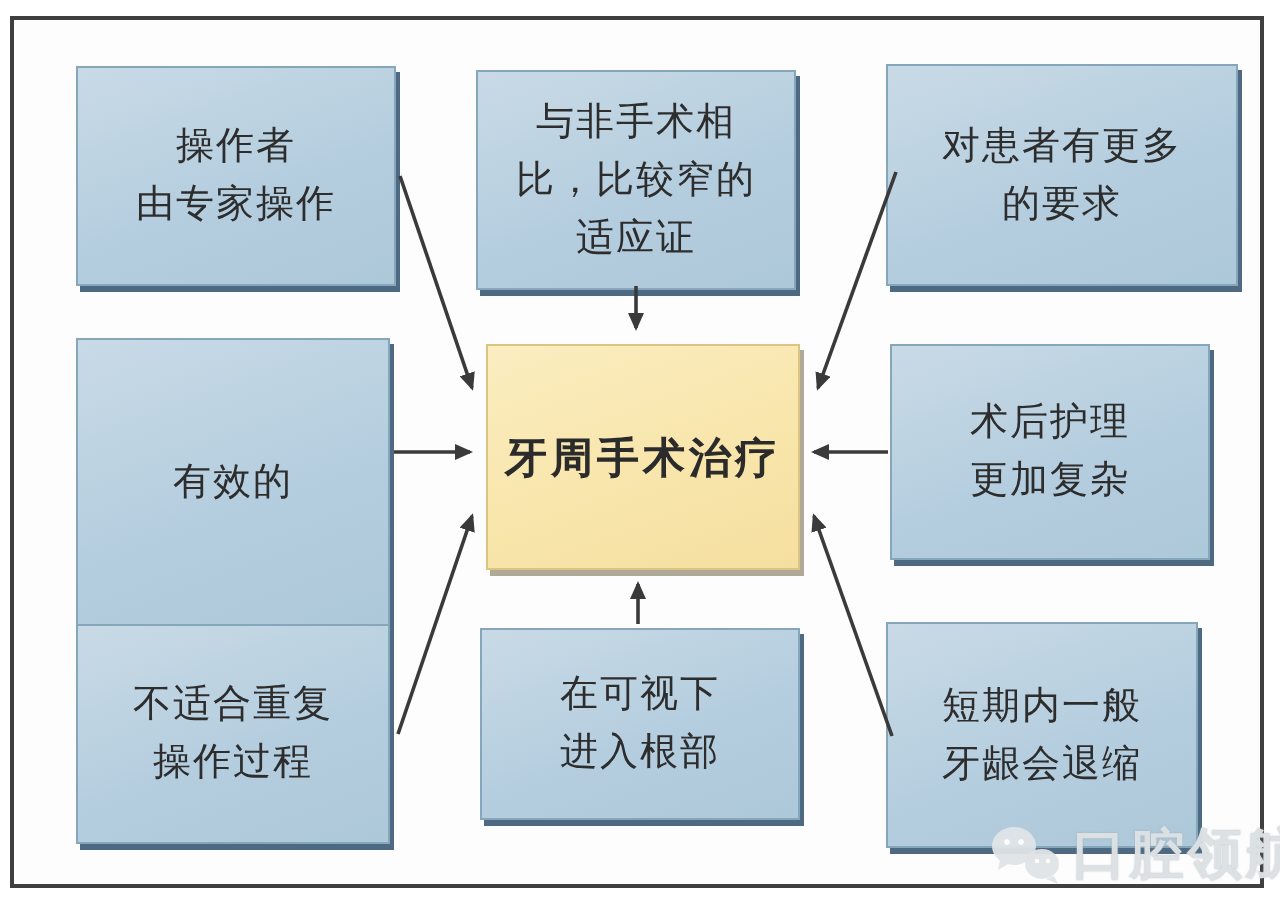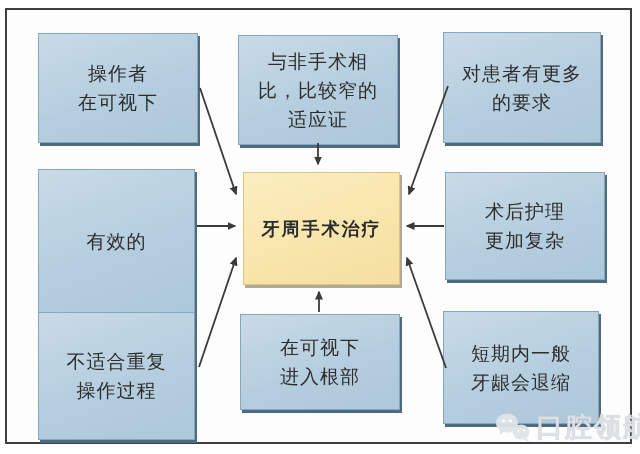--- a/index.html
+++ b/index.html
@@ -36,29 +36,29 @@
   .center-box {
     position: absolute;
     left: 243px; top: 172px; width: 157px; height: 113px;
     background: linear-gradient(160deg, #fbedc0 0%, #f8e5aa 60%, #f5dfa0 100%);
     border: 1px solid #dcc482;
     box-shadow: 2px 3px 0 rgba(115, 100, 68, 0.55);
     display: flex; align-items: center; justify-content: center;
     text-align: center;
   }
   .center-box .label {
-    font-size: 18px; font-weight: 700; letter-spacing: 2px;
+    font-size: 21px; font-weight: 700; letter-spacing: 2px;
     color: #2b2b2b; white-space: pre-line;
   }
   .box-tl { left: 38px;  top: 33px;  width: 160px; height: 110px; }
   .box-tc { left: 238px; top: 35px;  width: 160px; height: 110px; }
-  .box-tr { left: 443px; top: 32px;  width: 158px; height: 111px; }
+  .box-tr { left: 443px; top: 32px;  width: 176px; height: 111px; }
   .box-ml { left: 38px;  top: 169px; width: 157px; height: 144px; }
   .box-mr { left: 445px; top: 172px; width: 160px; height: 108px; }
-  .box-bl { left: 38px;  top: 312px; width: 157px; height: 128px; }
+  .box-bl { left: 38px;  top: 312px; width: 157px; height: 110px; }
   .box-bc { left: 240px; top: 314px; width: 160px; height: 96px; }
   .box-br { left: 443px; top: 311px; width: 156px; height: 113px; }
   svg.arrows {
     position: absolute; left: 0; top: 0;
     width: 640px; height: 454px;
     pointer-events: none;
   }
   .watermark {
     position: absolute; left: 494px; top: 409px;
     display: flex; align-items: center; gap: 4px;
@@ -73,21 +73,21 @@
 </style>
 </head>
 <body>
 
 <div class="stage">
 
   <div class="frame"></div>
 
   <div class="fbox box-tl">
     <div class="label">操作者
-在可视下</div>
+由专家操作</div>
   </div>
   <div class="fbox box-tc">
     <div class="label">与非手术相
 比，比较窄的
 适应证</div>
   </div>
   <div class="fbox box-tr">
     <div class="label">对患者有更多
 的要求</div>
   </div>

